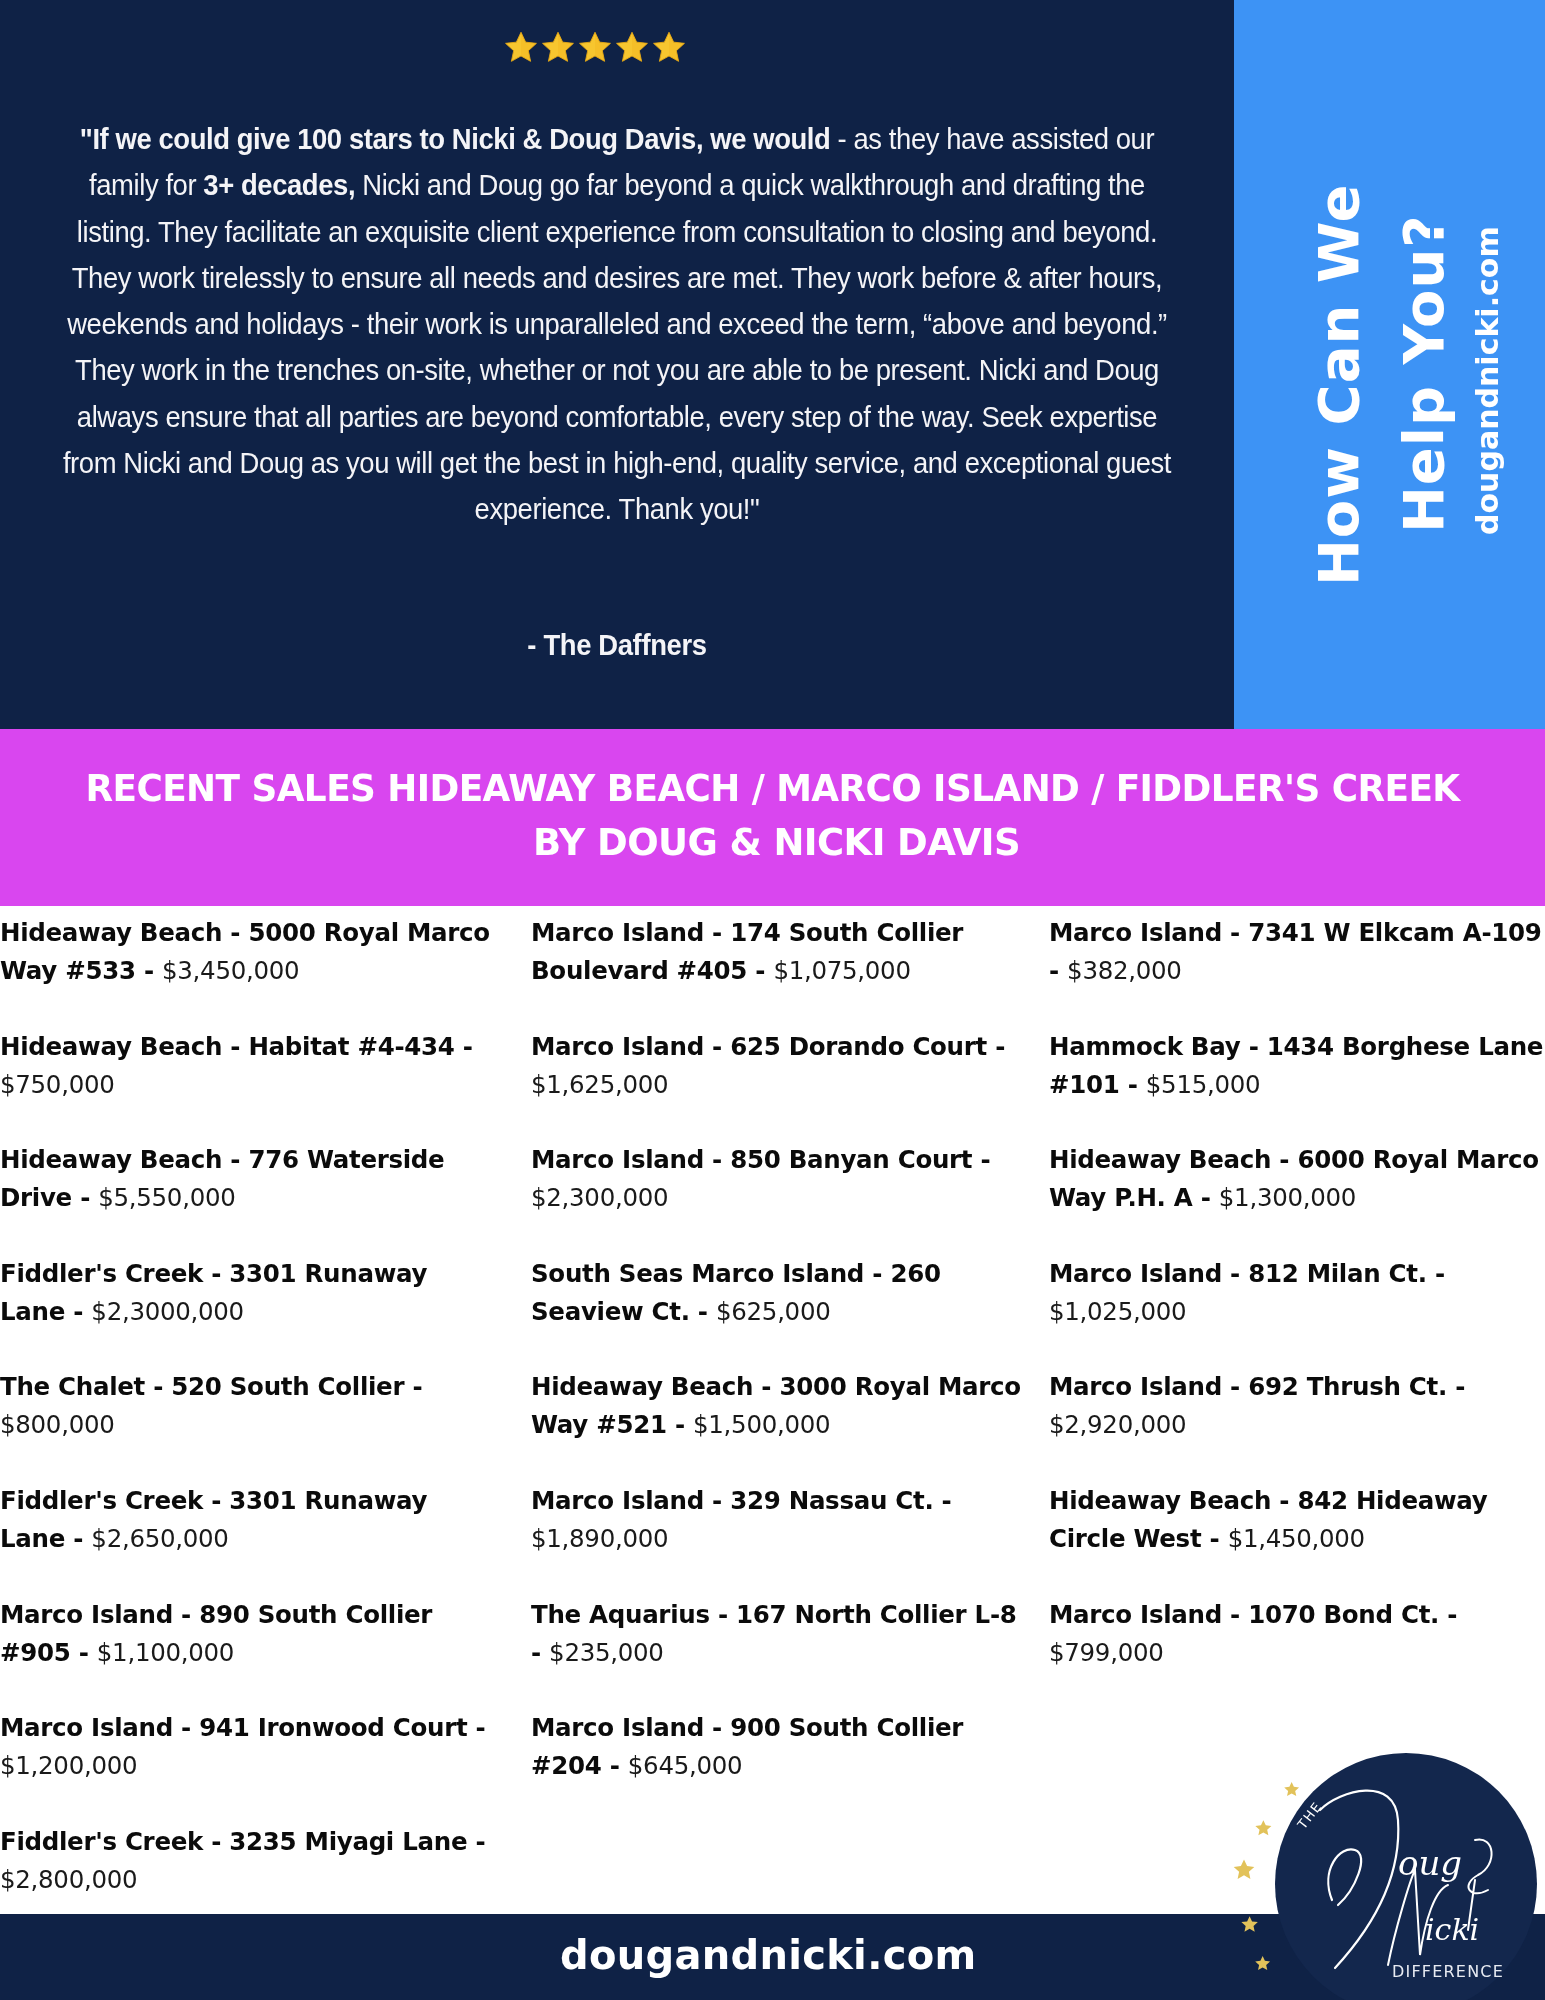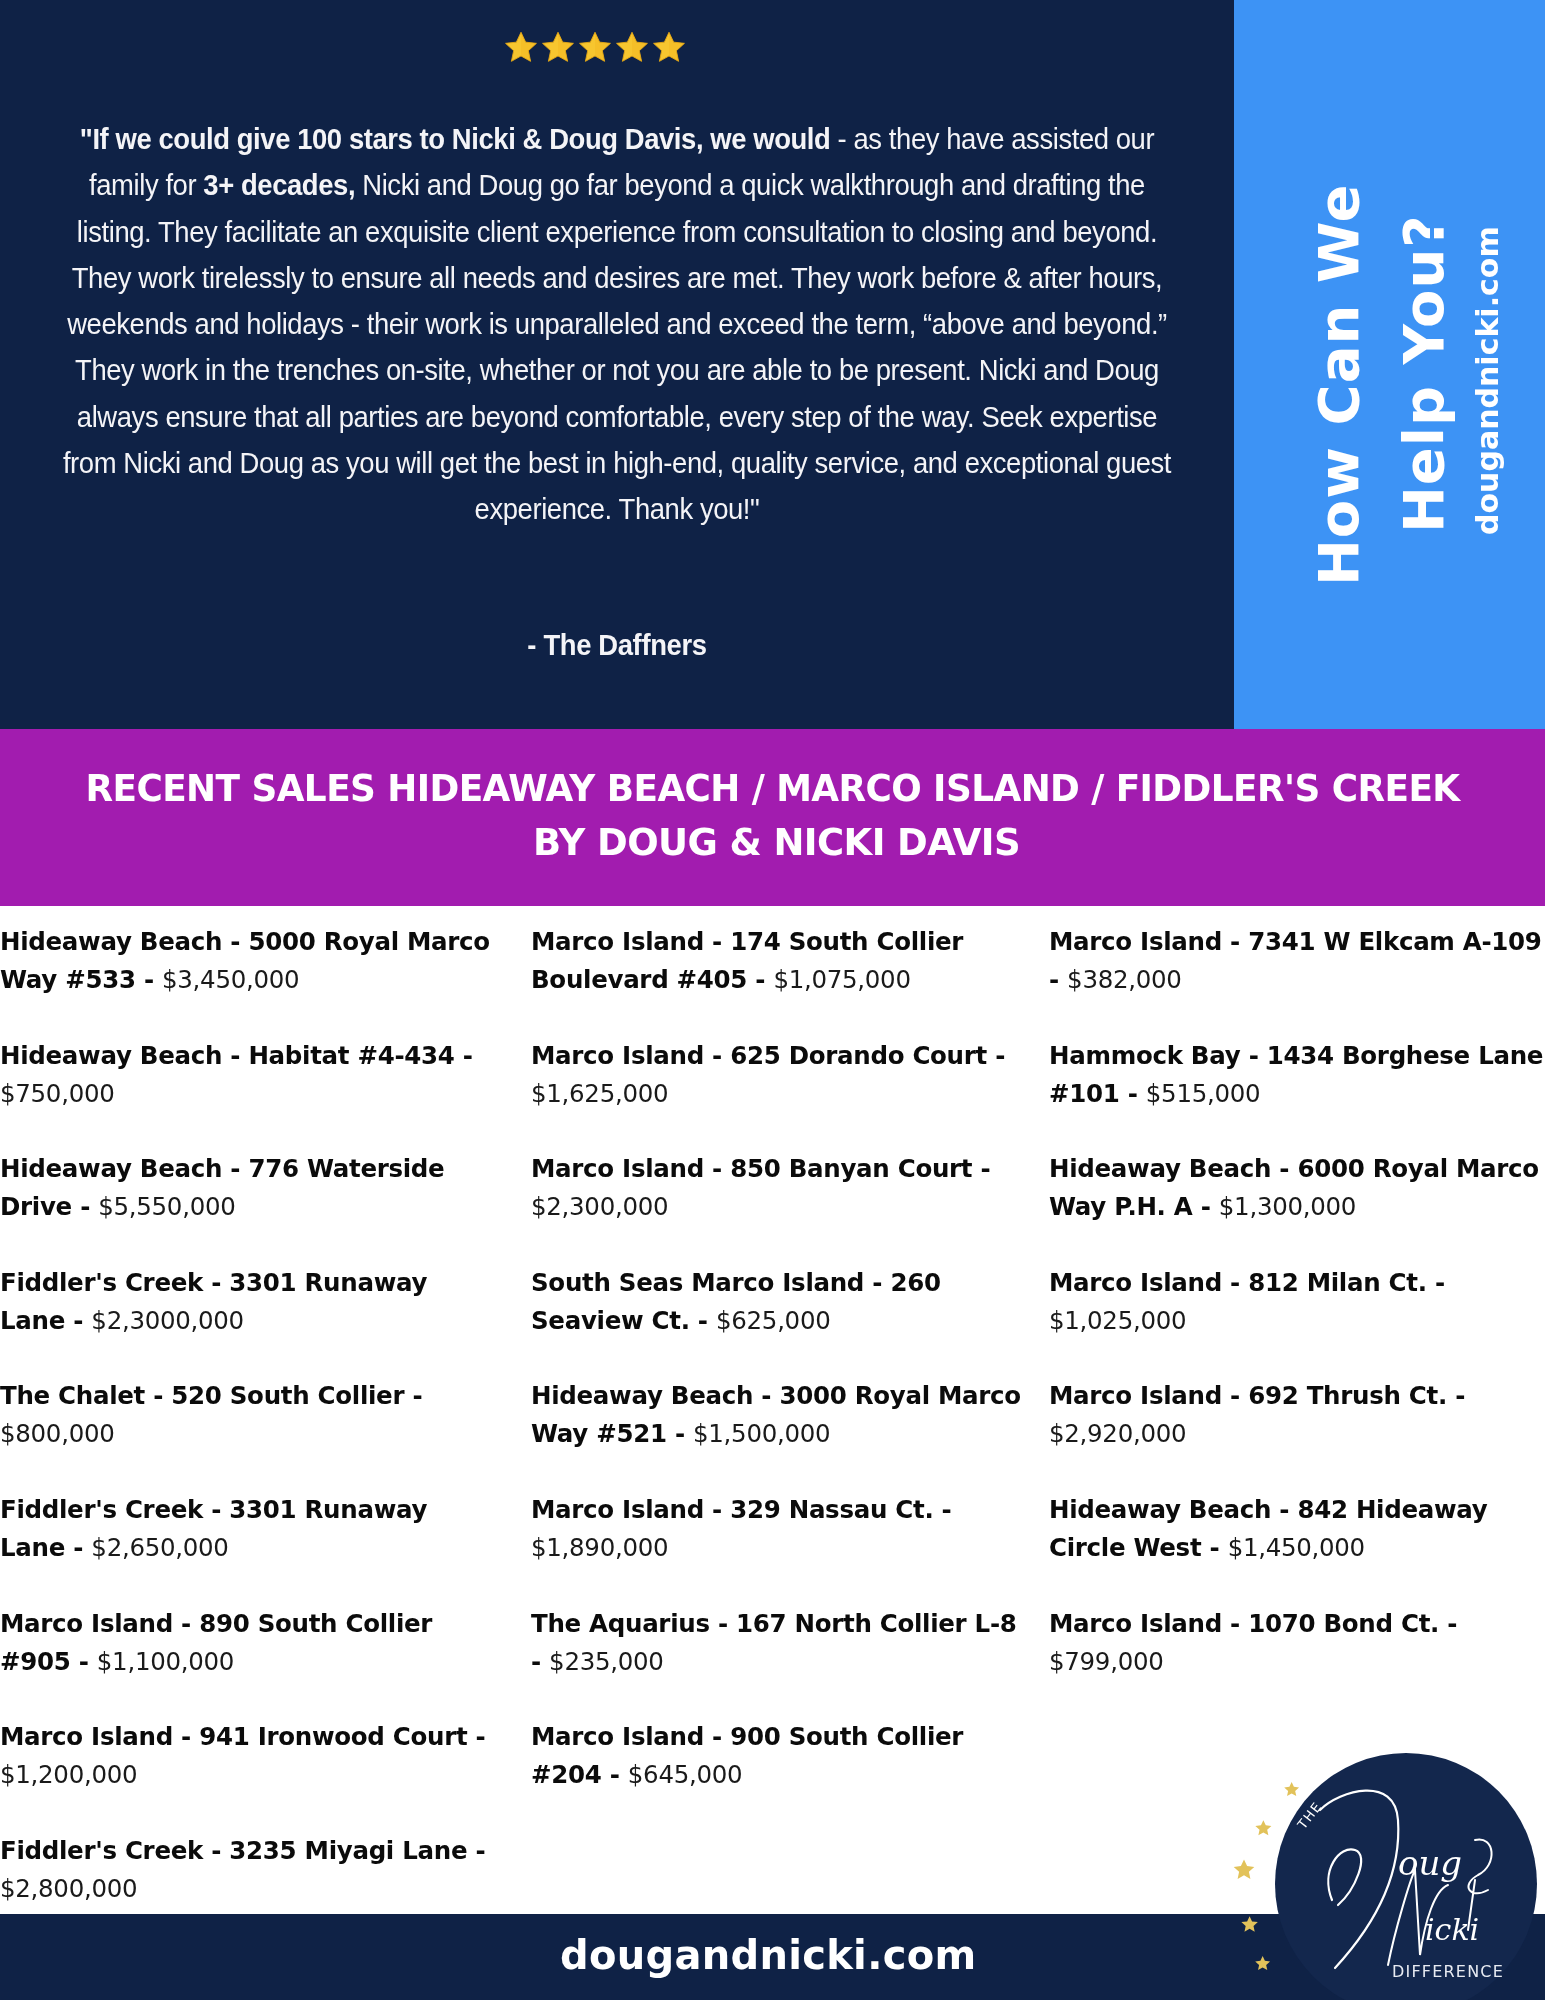--- a/index.html
+++ b/index.html
@@ -39,37 +39,37 @@
       transform-origin: left top; transform: rotate(-90deg);
       font-family: "DejaVu Sans", sans-serif; font-weight: 700;
     }
     .vt1 { left: 72px; top: 586px; font-size: 56px; letter-spacing: 1px; }
     .vt2 { left: 157px; top: 533px; font-size: 56px; letter-spacing: 1px; }
     .vt3 { left: 236px; top: 535px; font-size: 30px; letter-spacing: 0; }
 
     
     .banner {
       position: absolute; left: 0; top: 729px; width: 1545px; height: 177px;
-      background: #a21caf; color: #ffffff; text-align: center;
+      background: #d946ef; color: #ffffff; text-align: center;
       font-family: "DejaVu Sans", sans-serif; font-weight: 700;
     }
     .banner .line1 {
       position: absolute; left: 0; width: 1545px; top: 38px;
       font-size: 37px; letter-spacing: -0.6px; transform: scaleX(0.97);
     }
     .banner .line2 {
       position: absolute; left: 0; width: 1545px; top: 92px;
       font-size: 37px; letter-spacing: -0.6px; padding-left: 8px;
     }
 
     
     .sales {
       position: absolute; left: 0; top: 906px; width: 1545px; height: 1008px;
     }
-    .col { position: absolute; top: 17px; width: 500px; }
+    .col { position: absolute; top: 8px; width: 500px; }
     .col-1 { left: 0; }
     .col-2 { left: 525px; margin-left: 6px; }
     .col-3 { left: 1049px; width: 496px; }
     .sale {
       height: 113.6px; font-family: "DejaVu Sans", sans-serif;
       font-size: 24.5px; line-height: 38px; color: #0b0b0b; letter-spacing: -0.3px;
     }
     .sale .addr { font-weight: 700; }
     .sale .price { font-weight: 400; color: #1a1a1a; }
 

